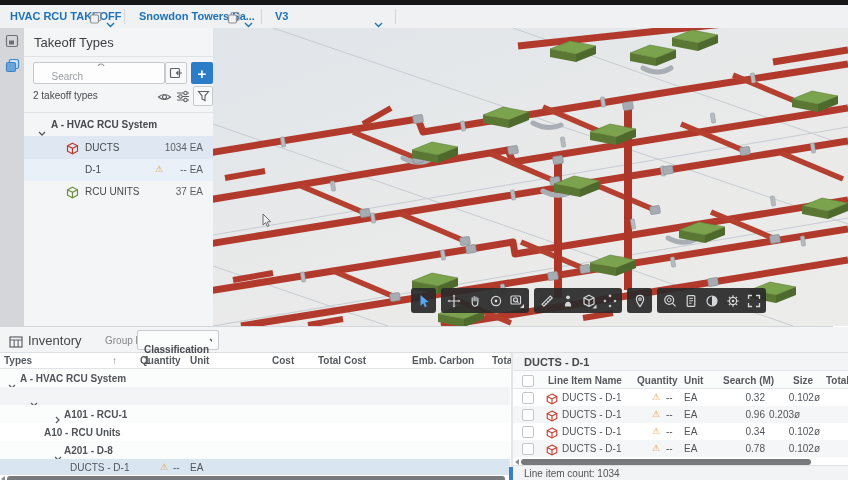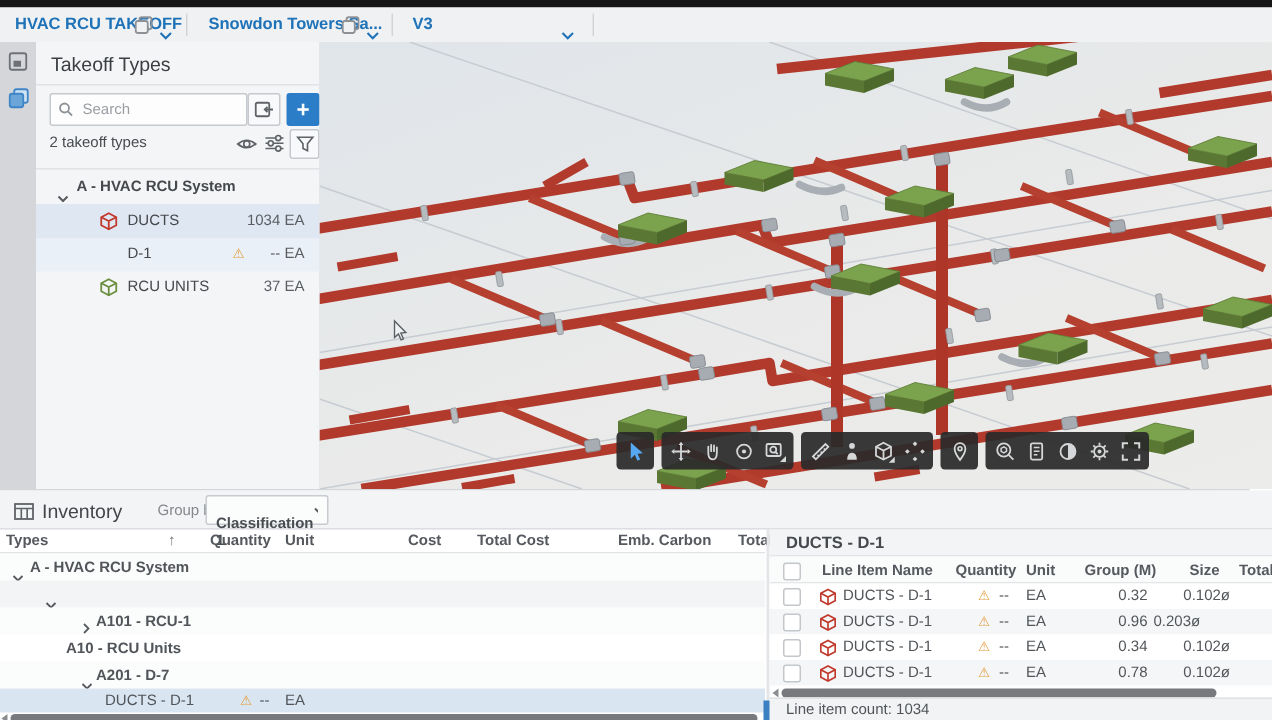--- a/index.html
+++ b/index.html
@@ -9,21 +9,21 @@
   
   #topstrip{left:0;top:0;width:848px;height:5px;background:#161616;}
   #topbar{left:0;top:5px;width:848px;height:23px;background:#f0f1f2;border-bottom:1px solid #d3d6d9;}
   .tb-label{font-size:11px;font-weight:700;color:#1d72b8;line-height:23px;white-space:nowrap;}
   .tb-div{top:4px;width:1px;height:15px;background:#d2d5d8;}
   
   #leftrail{left:0;top:28px;width:24px;height:298px;background:#d4d6d9;border-right:1px solid #c6c9cc;}
   #takeoffpanel{left:24px;top:28px;width:189px;height:298px;background:#f4f5f6;border-right:1px solid #d6d9dc;}
   #panel-title{left:10px;top:7px;font-size:13px;font-weight:500;color:#3b3e43;}
   .hdiv{background:#e0e2e5;height:1px;}
-  #searchbox{left:9px;top:34px;width:125px;height:20px;background:#fdfdfd;border:1px solid #c6c9cd;border-radius:2px;display:flex;align-items:center;padding-left:5px;gap:4px;}
+  #searchbox{left:9px;top:34px;width:125px;height:20px;background:#fdfdfd;border:1px solid #c6c9cd;border-radius:2px;display:flex;align-items:center;padding-left:5px;gap:4px;flex-direction:column;}
   #searchbox input{border:none;outline:none;background:transparent;font-size:10px;width:100px;font-family:"Liberation Sans",sans-serif;color:#4a4d52;}
   #searchbox input::placeholder{color:#9a9ea3;}
   .sq-btn{width:20px;height:20px;border:1px solid #c6c9cd;border-radius:2px;background:#f8f9fa;display:flex;align-items:center;justify-content:center;box-sizing:border-box;}
   #plus-btn{left:167px;top:34px;width:22px;height:22px;background:#2a7dc6;border-radius:2px;color:#fff;font-size:15px;font-weight:700;display:flex;align-items:center;justify-content:center;}
   #count-label{left:9px;top:62px;font-size:10px;font-weight:400;color:#474a4f;}
   .tree-label{font-size:10px;color:#45484d;}
   .tree-count{font-size:10px;color:#5a5e63;}
   .warn{color:#e59c3c;font-size:9px;}
   
   #viewport{left:213px;top:28px;width:635px;height:298px;background:linear-gradient(160deg,#e0e5ea 0%,#e9eae9 55%,#ececea 100%);overflow:hidden;}
@@ -469,21 +469,21 @@
     <div class="abs row" style="top:52px;background:#fbfcfc;">
       <span class="abs" style="left:55px;top:5px;"><svg width="5" height="8">
             <path d="M1 1 L4 4 L1 7" fill="none" stroke="#565a5f" stroke-width="1.2"></path>
           </svg></span>
       <span class="abs cell" style="left:64px;top:4px;font-weight:700;">A101 - RCU-1</span>
     </div>
     <div class="abs row" style="top:88px;background:#fbfcfc;">
       <span class="abs" style="left:54px;top:6px;"><svg width="8" height="5">
             <path d="M1 1 L4 4 L7 1" fill="none" stroke="#565a5f" stroke-width="1.2"></path>
           </svg></span>
-      <span class="abs cell" style="left:64px;top:4px;font-weight:700;">A201 - D-7</span>
+      <span class="abs cell" style="left:64px;top:4px;font-weight:700;">A201 - D-8</span>
     </div>
     <div class="abs row" style="top:106px;height:16px;background:#d9e6f2;">
       <span class="abs cell" style="left:70px;top:3px;">DUCTS - D-1</span>
       <span class="abs warn" style="left:160px;top:3px;">⚠</span>
       <span class="abs cell" style="left:173px;top:3px;">--</span>
       <span class="abs cell" style="left:190px;top:3px;">EA</span>
     </div>
 
     <div class="abs" style="left:0;top:123px;width:510px;height:5px;">
       <span class="abs scroll-arrow" style="left:1px;top:0;"></span>
@@ -496,21 +496,21 @@
 
   <div class="abs" style="left:513px;top:26px;width:335px;height:128px;">
     <div class="abs" style="left:0;top:0;width:335px;height:18px;background:#f3f4f5;border-bottom:1px solid #e3e5e8;box-sizing:border-box;">
       <span class="abs" style="left:11px;top:3px;font-size:11px;font-weight:700;color:#45484d;">DUCTS - D-1</span>
     </div>
     <div class="abs" style="left:0;top:18px;width:335px;height:18px;background:#fafbfb;border-bottom:1px solid #e3e5e8;box-sizing:border-box;">
       <span class="abs chk" style="left:9px;top:4px;"></span>
       <span class="abs colhdr" style="left:35px;top:4px;">Line Item Name</span>
       <span class="abs colhdr" style="left:124px;top:4px;">Quantity</span>
       <span class="abs colhdr" style="left:171px;top:4px;">Unit</span>
-      <span class="abs colhdr" style="left:210px;top:4px;">Group (M)</span>
+      <span class="abs colhdr" style="left:210px;top:4px;">Search (M)</span>
       <span class="abs colhdr" style="left:267px;top:4px;width:33px;text-align:right;">Size</span>
       <span class="abs colhdr" style="left:313px;top:4px;">Total</span>
     </div>
 
     <div class="abs" style="left:0;top:36px;width:335px;height:17px;background:#fff;">
       <span class="abs chk" style="left:9px;top:3px;"></span>
       <span class="abs" style="left:33px;top:2px;"><svg width="12" height="12">
             <path d="M6 1 L10.8 3.5 V8.5 L6 11 L1.2 8.5 V3.5 Z" fill="none" stroke="#c0392b" stroke-width="1.1"></path>
             <path d="M1.2 3.5 L6 6 L10.8 3.5 M6 6 V11" fill="none" stroke="#c0392b" stroke-width="1.1"></path>
           </svg></span>

